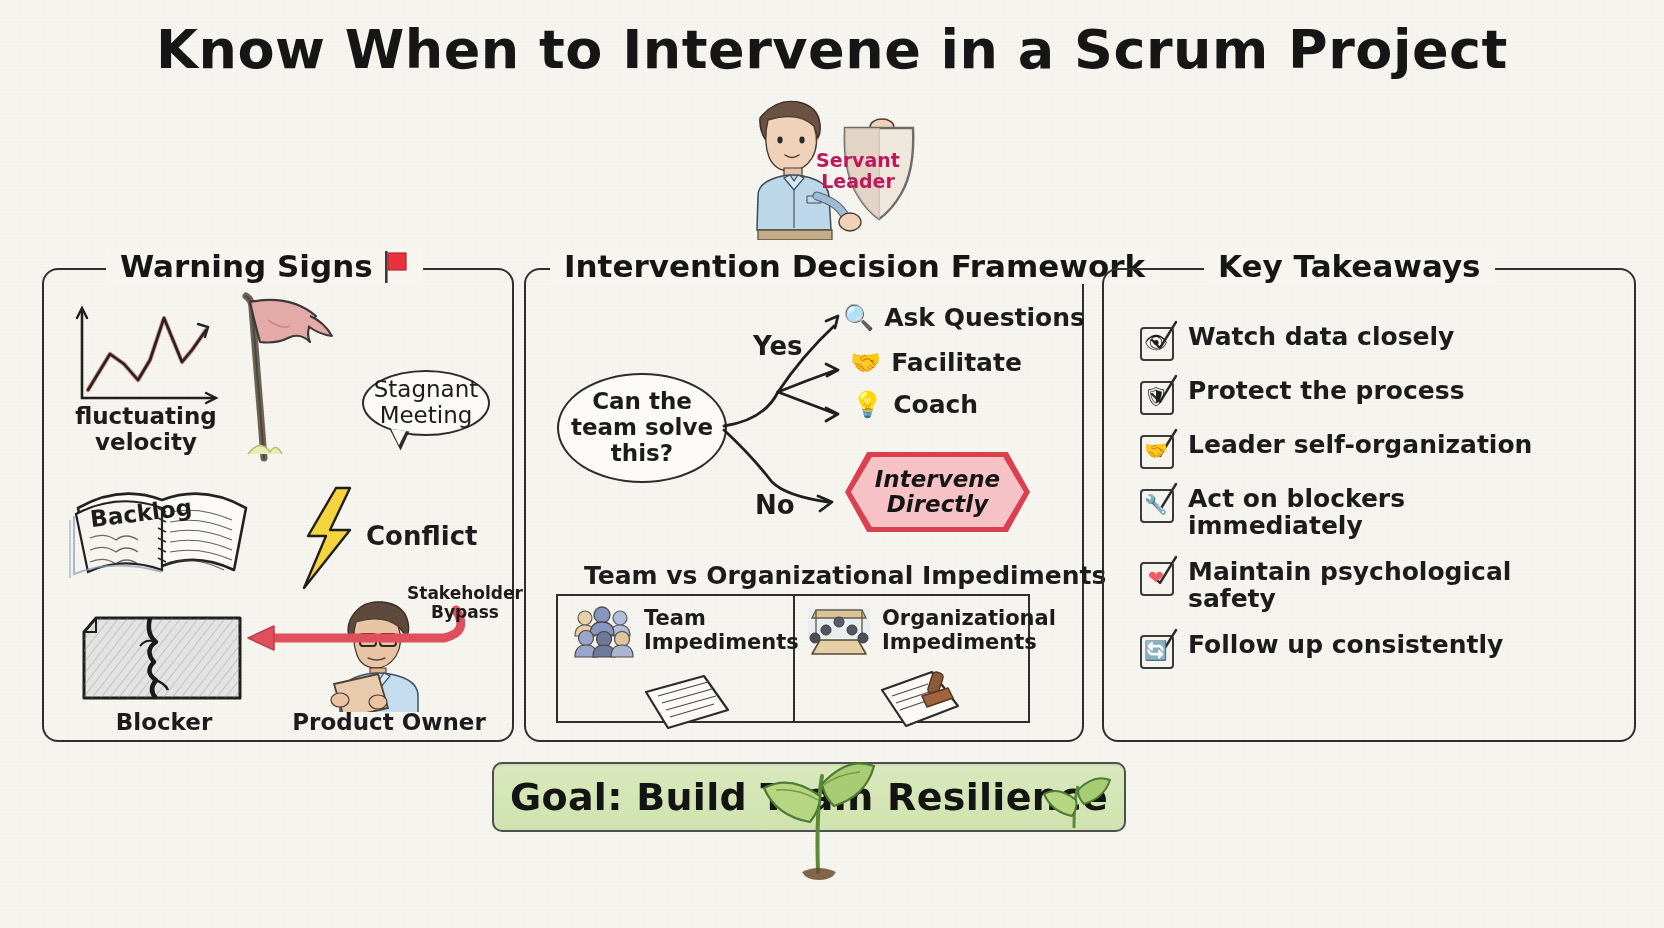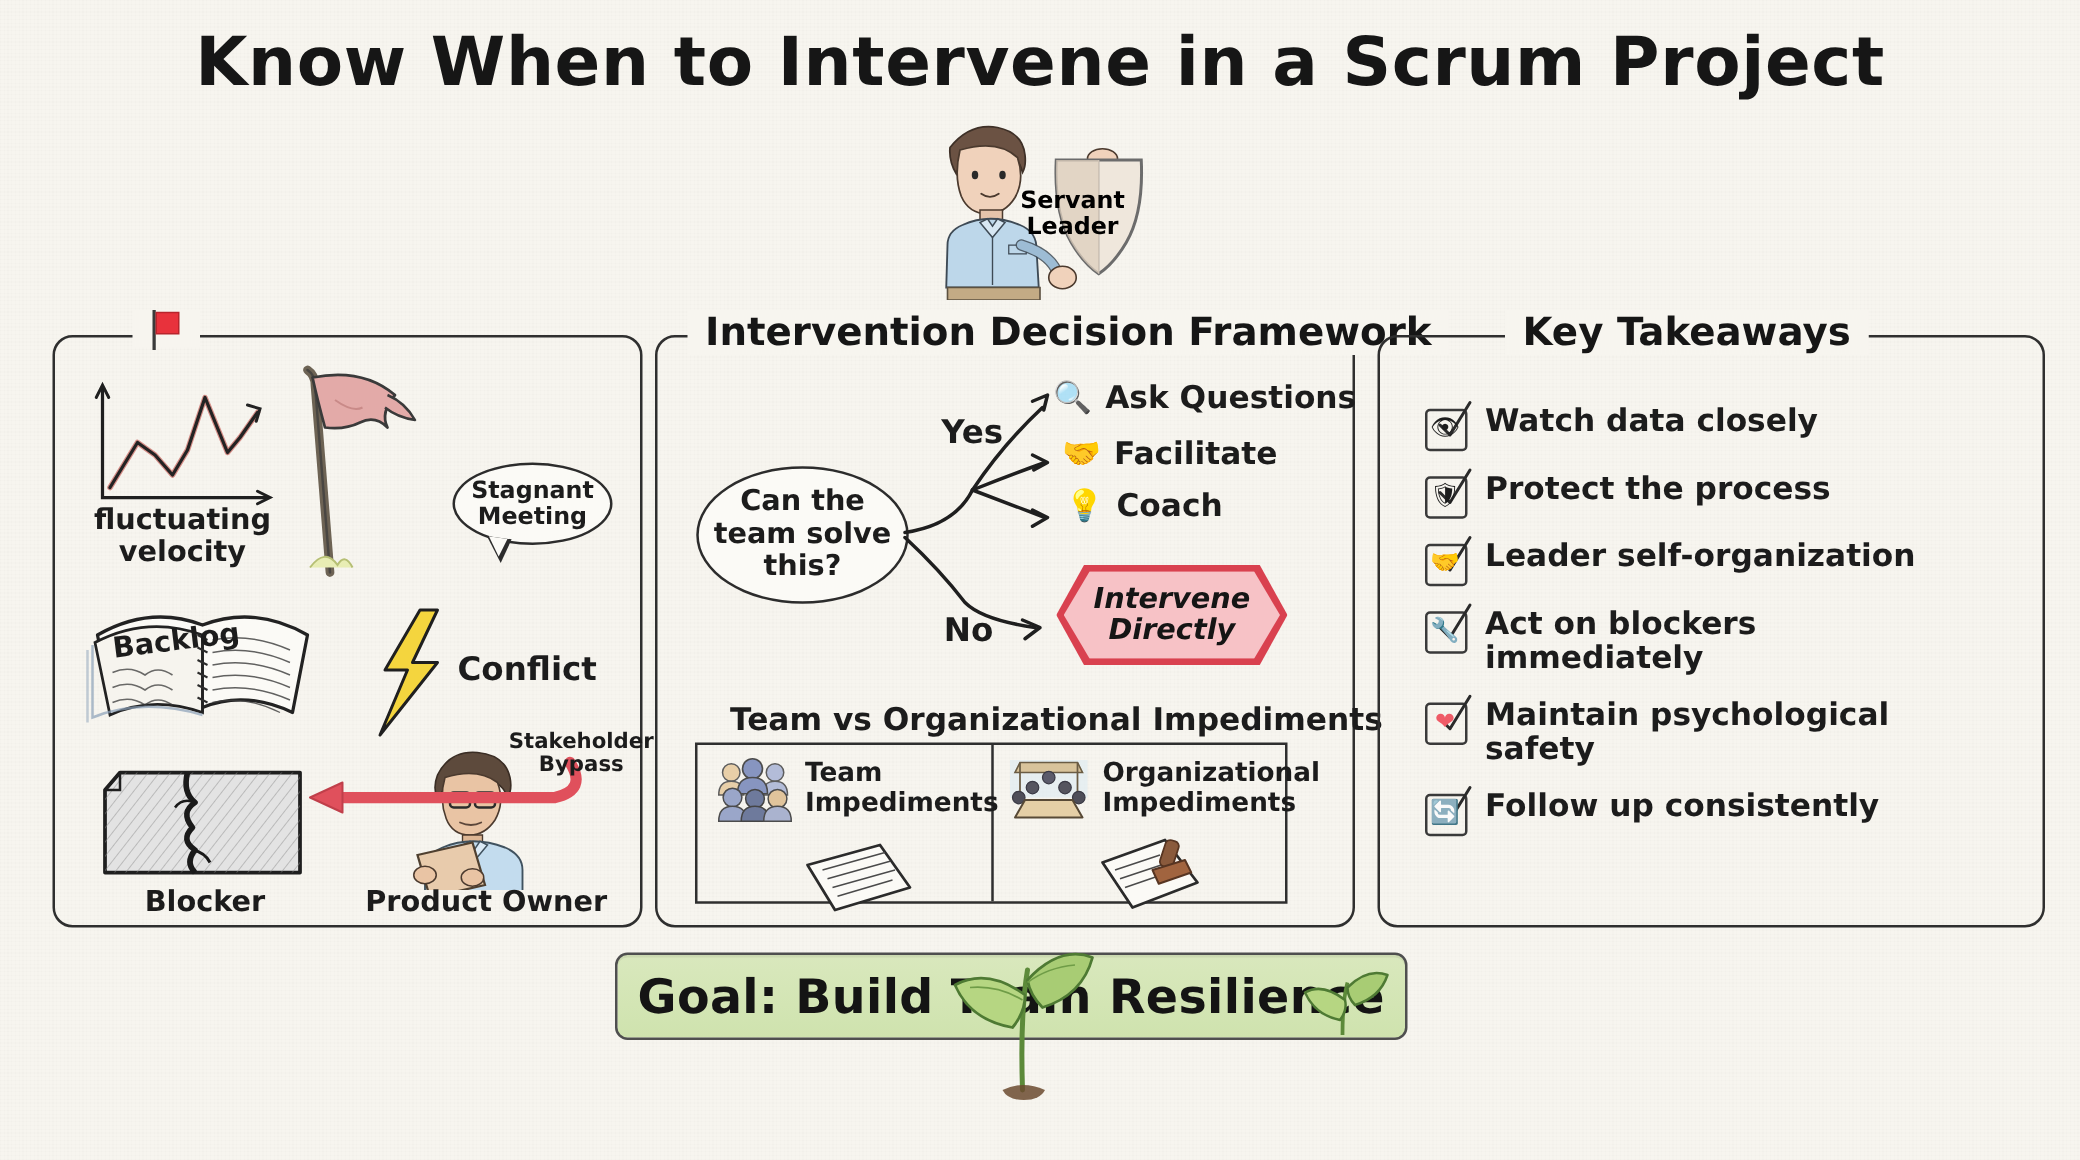--- a/index.html
+++ b/index.html
@@ -134,21 +134,21 @@
   .imp-cell{position:absolute;top:10px;display:flex;align-items:flex-start;gap:10px;}
   .imp-cell .t{font-size:21px;font-weight:600;line-height:1.15;}
 
   
   .speech{
     position:absolute;left:358px;top:372px;width:124px;height:62px;
     border:2.4px solid #2c2c2c;border-radius:50%;
     display:flex;align-items:center;justify-content:center;text-align:center;
     background:#fbfaf6;
   }
-  .speech .t{font-size:19px;font-weight:700;line-height:1.12;}
+  .speech .t{font-size:23px;font-weight:400;line-height:1.12;}
   .speech:after{
     content:"";position:absolute;left:24px;bottom:-16px;
     width:0;height:0;
     border-left:14px solid transparent;border-right:6px solid transparent;
     border-top:20px solid #2c2c2c;
     transform:rotate(8deg);
   }
   .speech:before{
     content:"";position:absolute;left:26px;bottom:-11px;z-index:2;
     width:0;height:0;
@@ -190,28 +190,29 @@
     <path d="M105 104 q26 8 30 26" fill="none" stroke="#9dbcd4" stroke-width="7" stroke-linecap="round"></path>
 
     <ellipse cx="138" cy="130" rx="11" ry="9" fill="#f0d2bb" stroke="#4b3a2e" stroke-width="1.3"></ellipse>
 
     <ellipse cx="170" cy="35" rx="12" ry="8" fill="#f0d2bb" stroke="#4b3a2e" stroke-width="1.3"></ellipse>
 
     <path d="M133 36 l68 0 q2 42 -12 66 q-10 17 -22 25 q-12 -8 -22 -25 q-14 -24 -12 -66z" fill="#efe7dc" stroke="#6c6c6c" stroke-width="2.4"></path>
     <path d="M167 36 l0 91" stroke="#b9b2a8" stroke-width="1.2"></path>
     <path d="M133 36 l34 0 l0 91 q-12 -8 -22 -25 q-14 -24 -12 -66z" fill="#ddcfbd" opacity=".75"></path>
   </svg>
-  <div class="abs center" style="left:96px;top:58px;width:100px;font-size:19px;font-weight:600;line-height:1.12;color:#000000;">
+  <div class="abs center" style="left:96px;top:58px;width:100px;font-size:19px;font-weight:600;line-height:1.12;color:#be185d;">
     <div>Servant</div>
     <div>Leader</div>
   </div>
 </div>
 
 <div class="panel" id="panel-warning" style="left:42px;top:268px;width:468px;height:470px;">
   <div class="panel-title" style="left:62px;">
+    <span>Warning Signs</span>
     <span style="display:inline-block;width:26px;height:30px;position:relative;">
       <svg width="26" height="32" viewBox="0 0 26 32">
           <rect x="2" y="0" width="2.6" height="32" fill="#3a3a3a"></rect>
           <rect x="5" y="2" width="18" height="17" fill="#e8323c" stroke="#b8242c" stroke-width="1.2"></rect>
         </svg>
     </span>
   </div>
 
   <div class="abs" style="left:20px;top:32px;">
     <svg width="160" height="110" viewBox="0 0 160 110">

